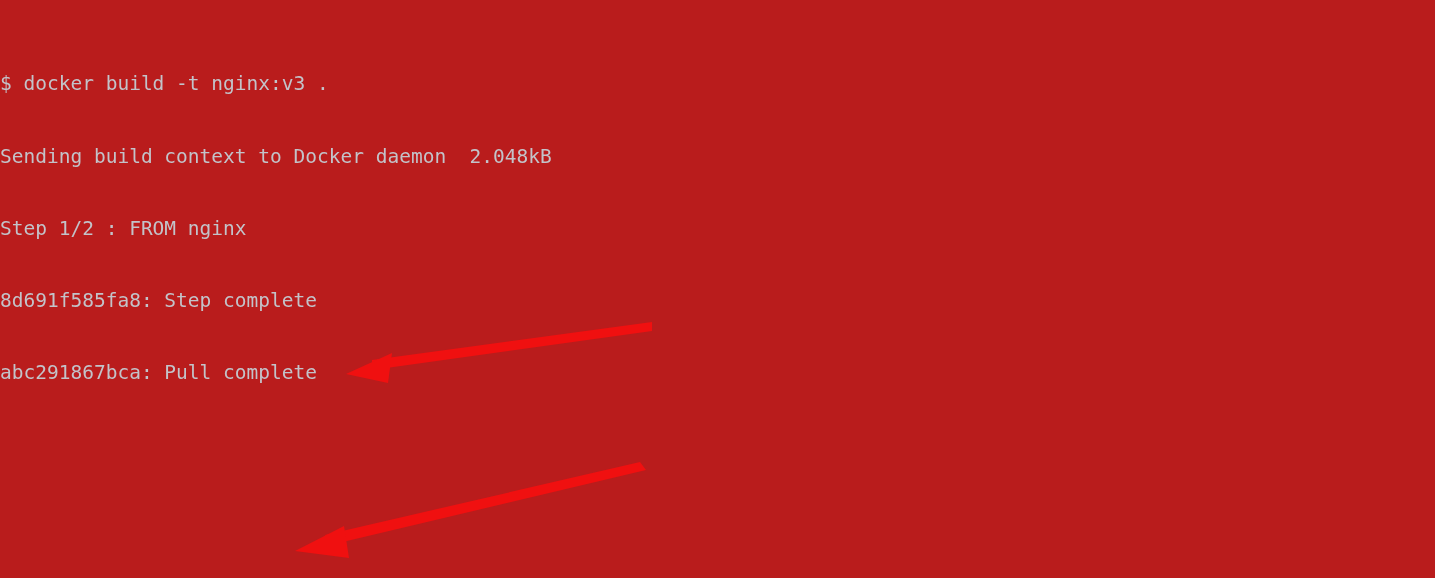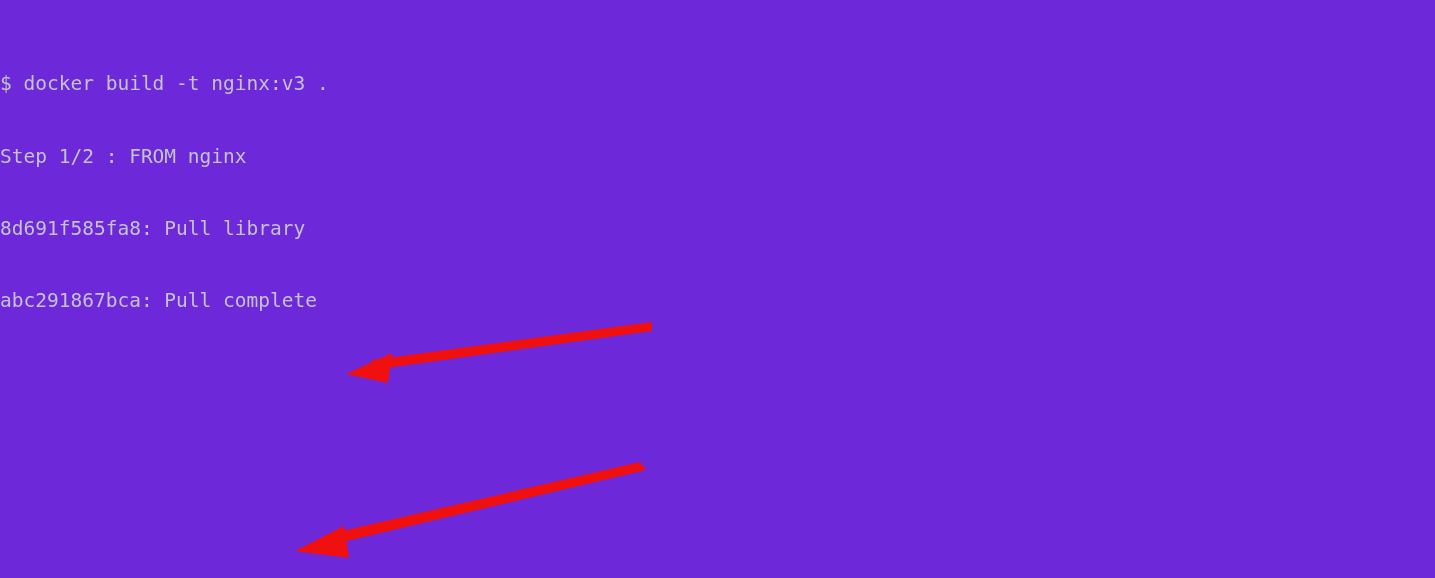--- a/index.html
+++ b/index.html
@@ -12,21 +12,21 @@
     width: 1435px;
     height: 578px;
     overflow: hidden;
     font-family: "DejaVu Sans Mono", "Liberation Mono", monospace;
   }
 
   #terminal {
     position: relative;
     width: 1435px;
     height: 578px;
-    background: #6d28d9;
+    background: #b91c1c;
     overflow: hidden;
   }
 
   #screen {
     position: absolute;
     left: 0;
     top: 0;
     width: 1435px;
     height: 578px;
     padding: 0;
@@ -58,22 +58,23 @@
   }
 </style>
 </head>
 <body>
 
 <div id="terminal">
 
   <div id="screen">
 
     <div class="line">$ docker build -t nginx:v3 .</div>
+    <div class="line">Sending build context to Docker daemon  2.048kB</div>
     <div class="line">Step 1/2 : FROM nginx</div>
-    <div class="line">8d691f585fa8: Pull library</div>
+    <div class="line">8d691f585fa8: Step complete</div>
     <div class="line">abc291867bca: Pull complete</div>
     
     
     
     
     
     
     
     
     

